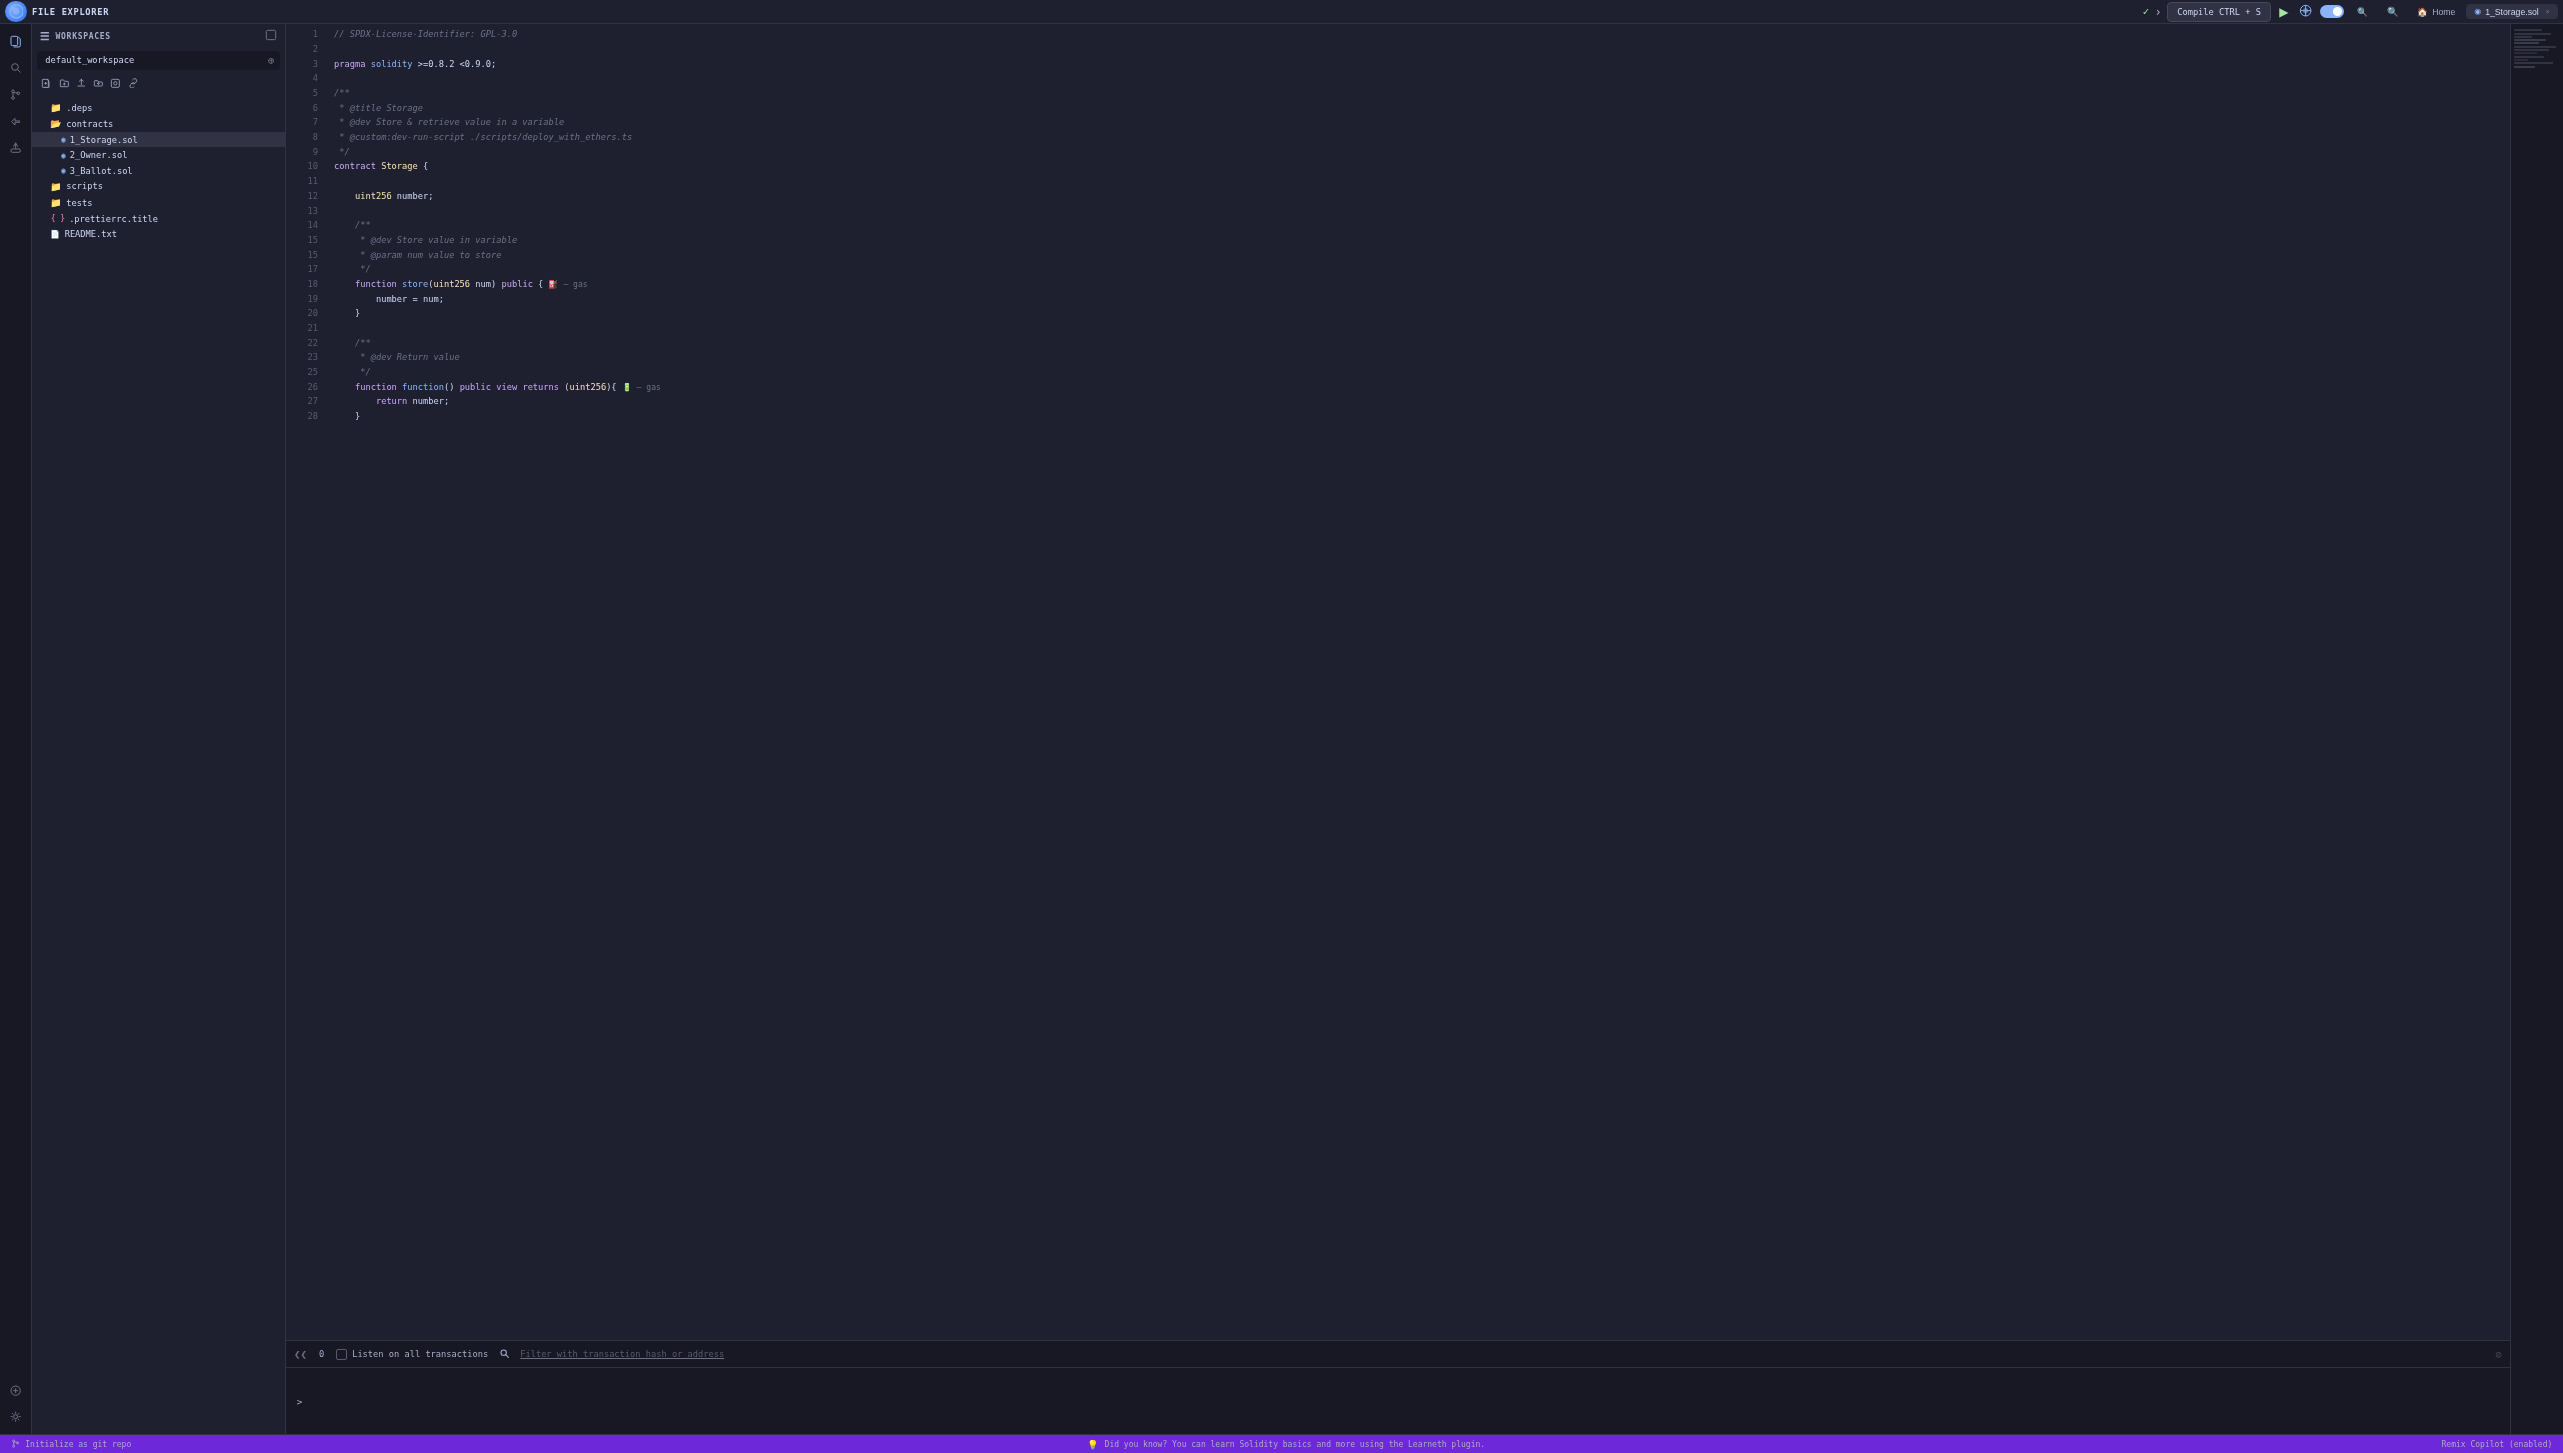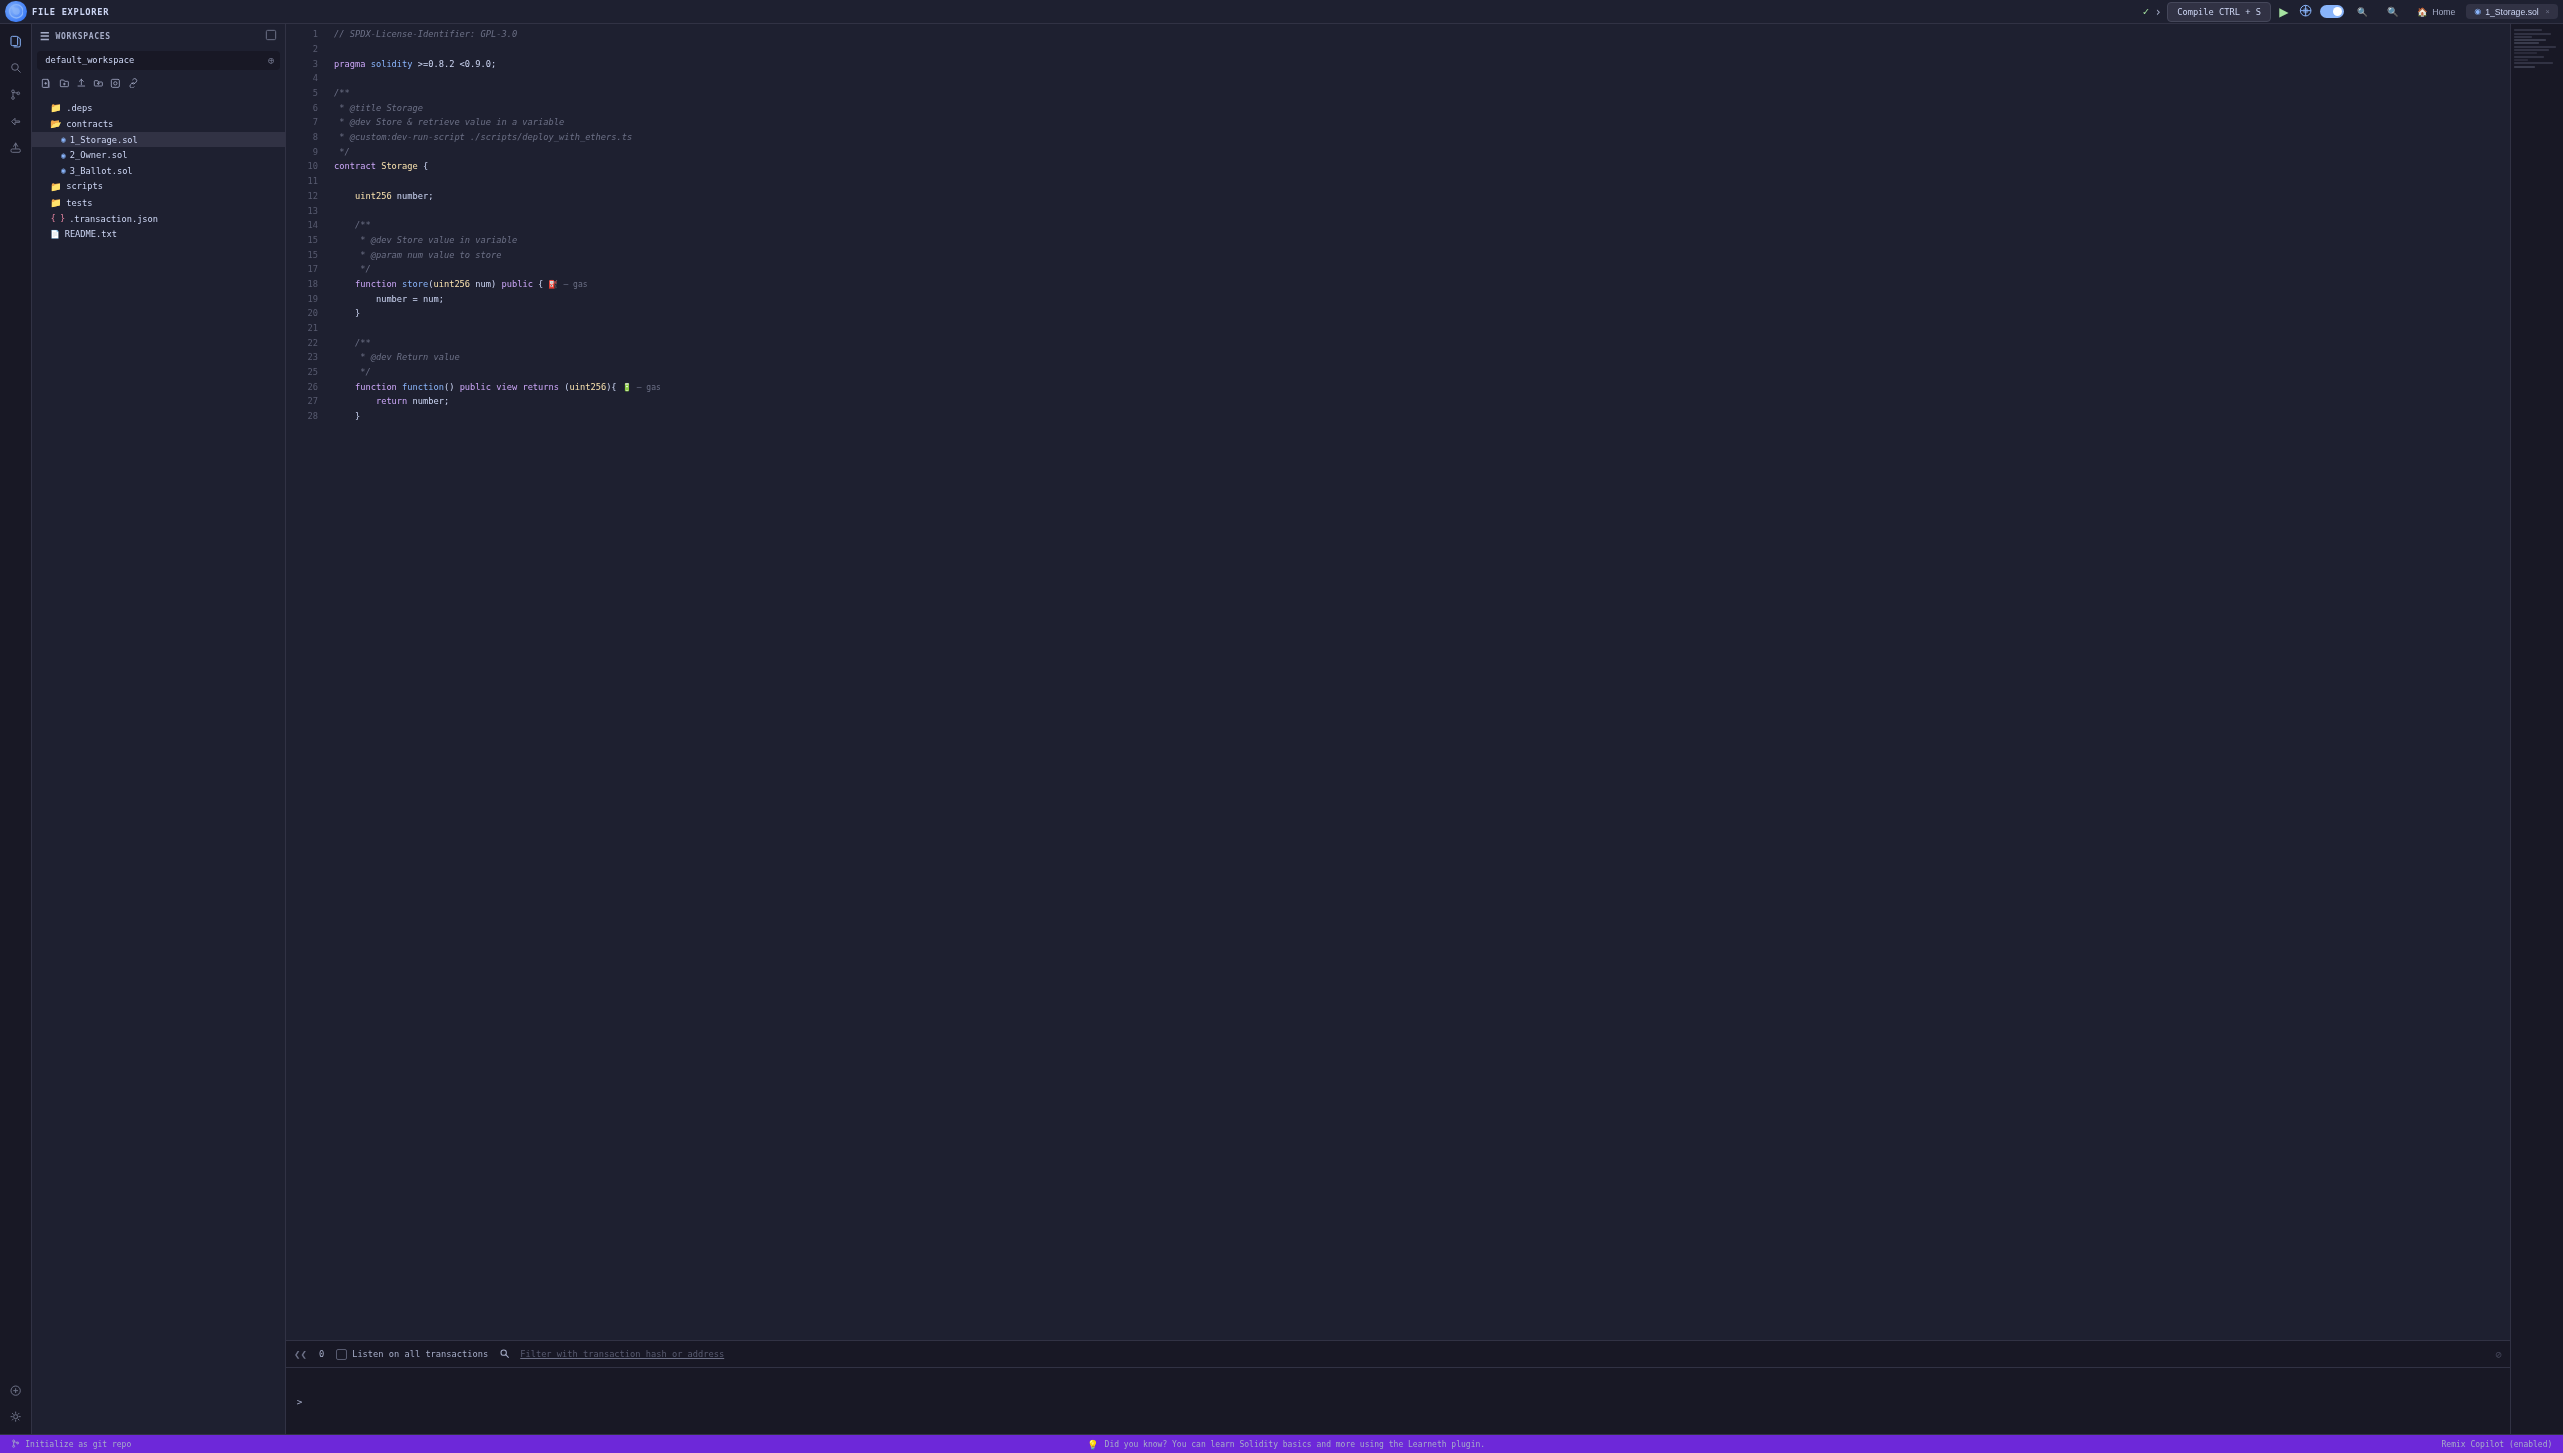--- a/index.html
+++ b/index.html
@@ -645,21 +645,21 @@
         <span>scripts</span>
       </div>
 
       <div class="tree-item indent-1">
         <span class="folder-icon">📁</span>
         <span>tests</span>
       </div>
 
       <div class="tree-item indent-1">
         <span class="file-icon-json">{ }</span>
-        <span>.transaction.json</span>
+        <span>.prettierrc.title</span>
       </div>
 
       <div class="tree-item indent-1">
         <span class="file-icon-txt">📄</span>
         <span>README.txt</span>
       </div>
     </div>
   </div>
 
   <div class="editor-area">

